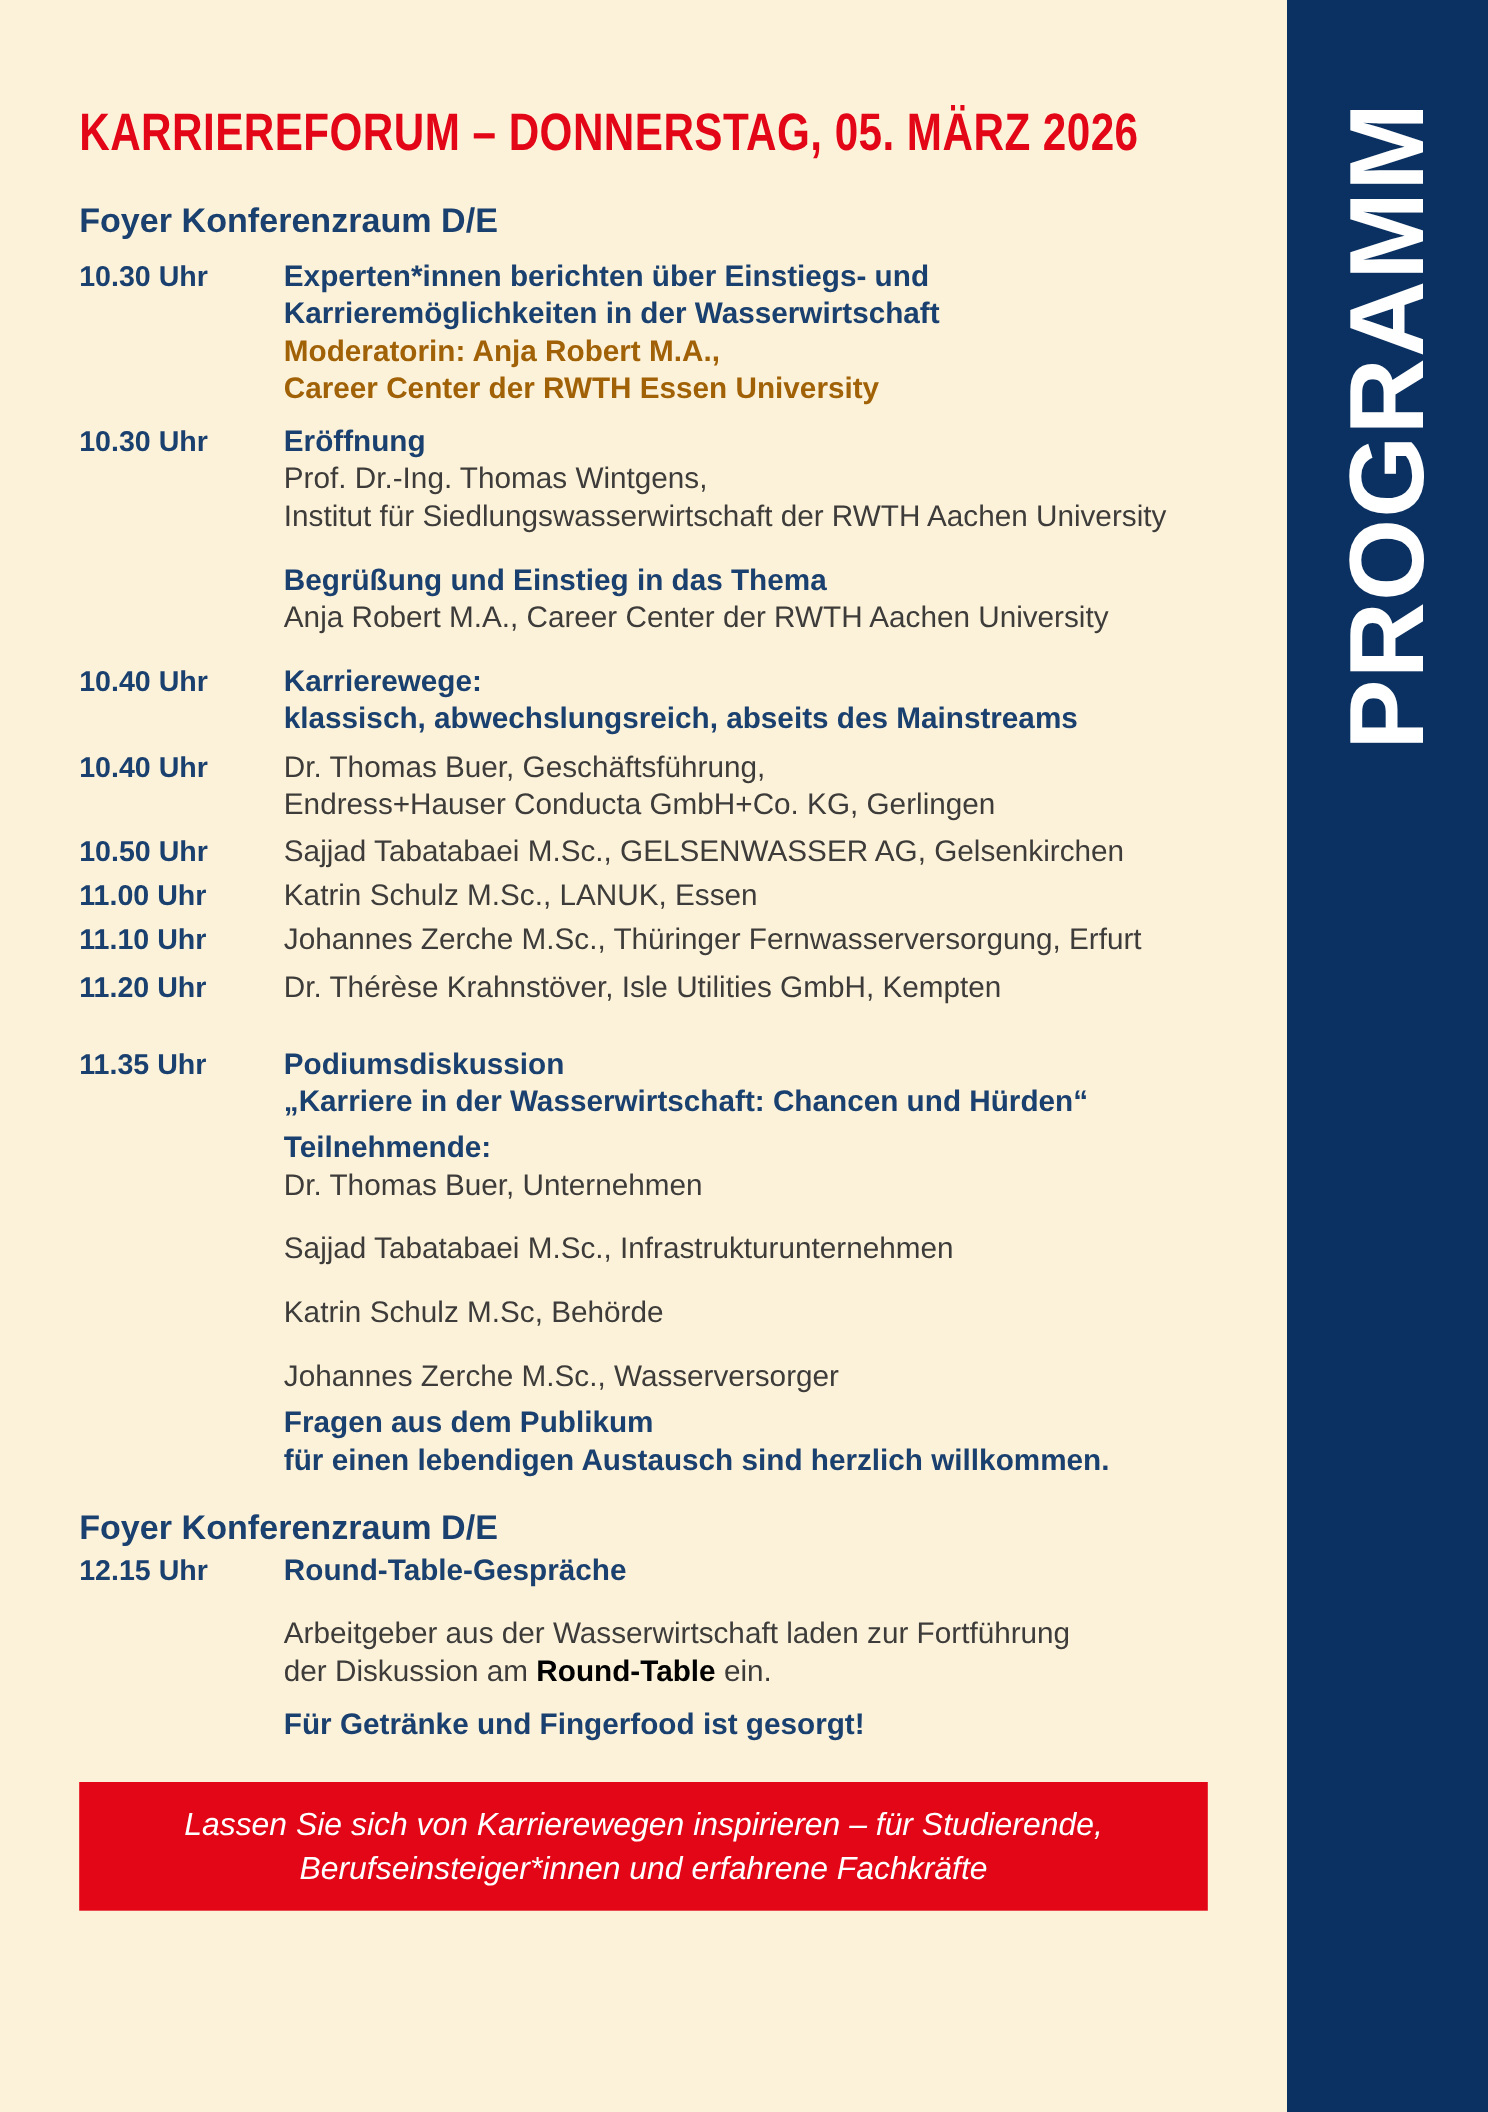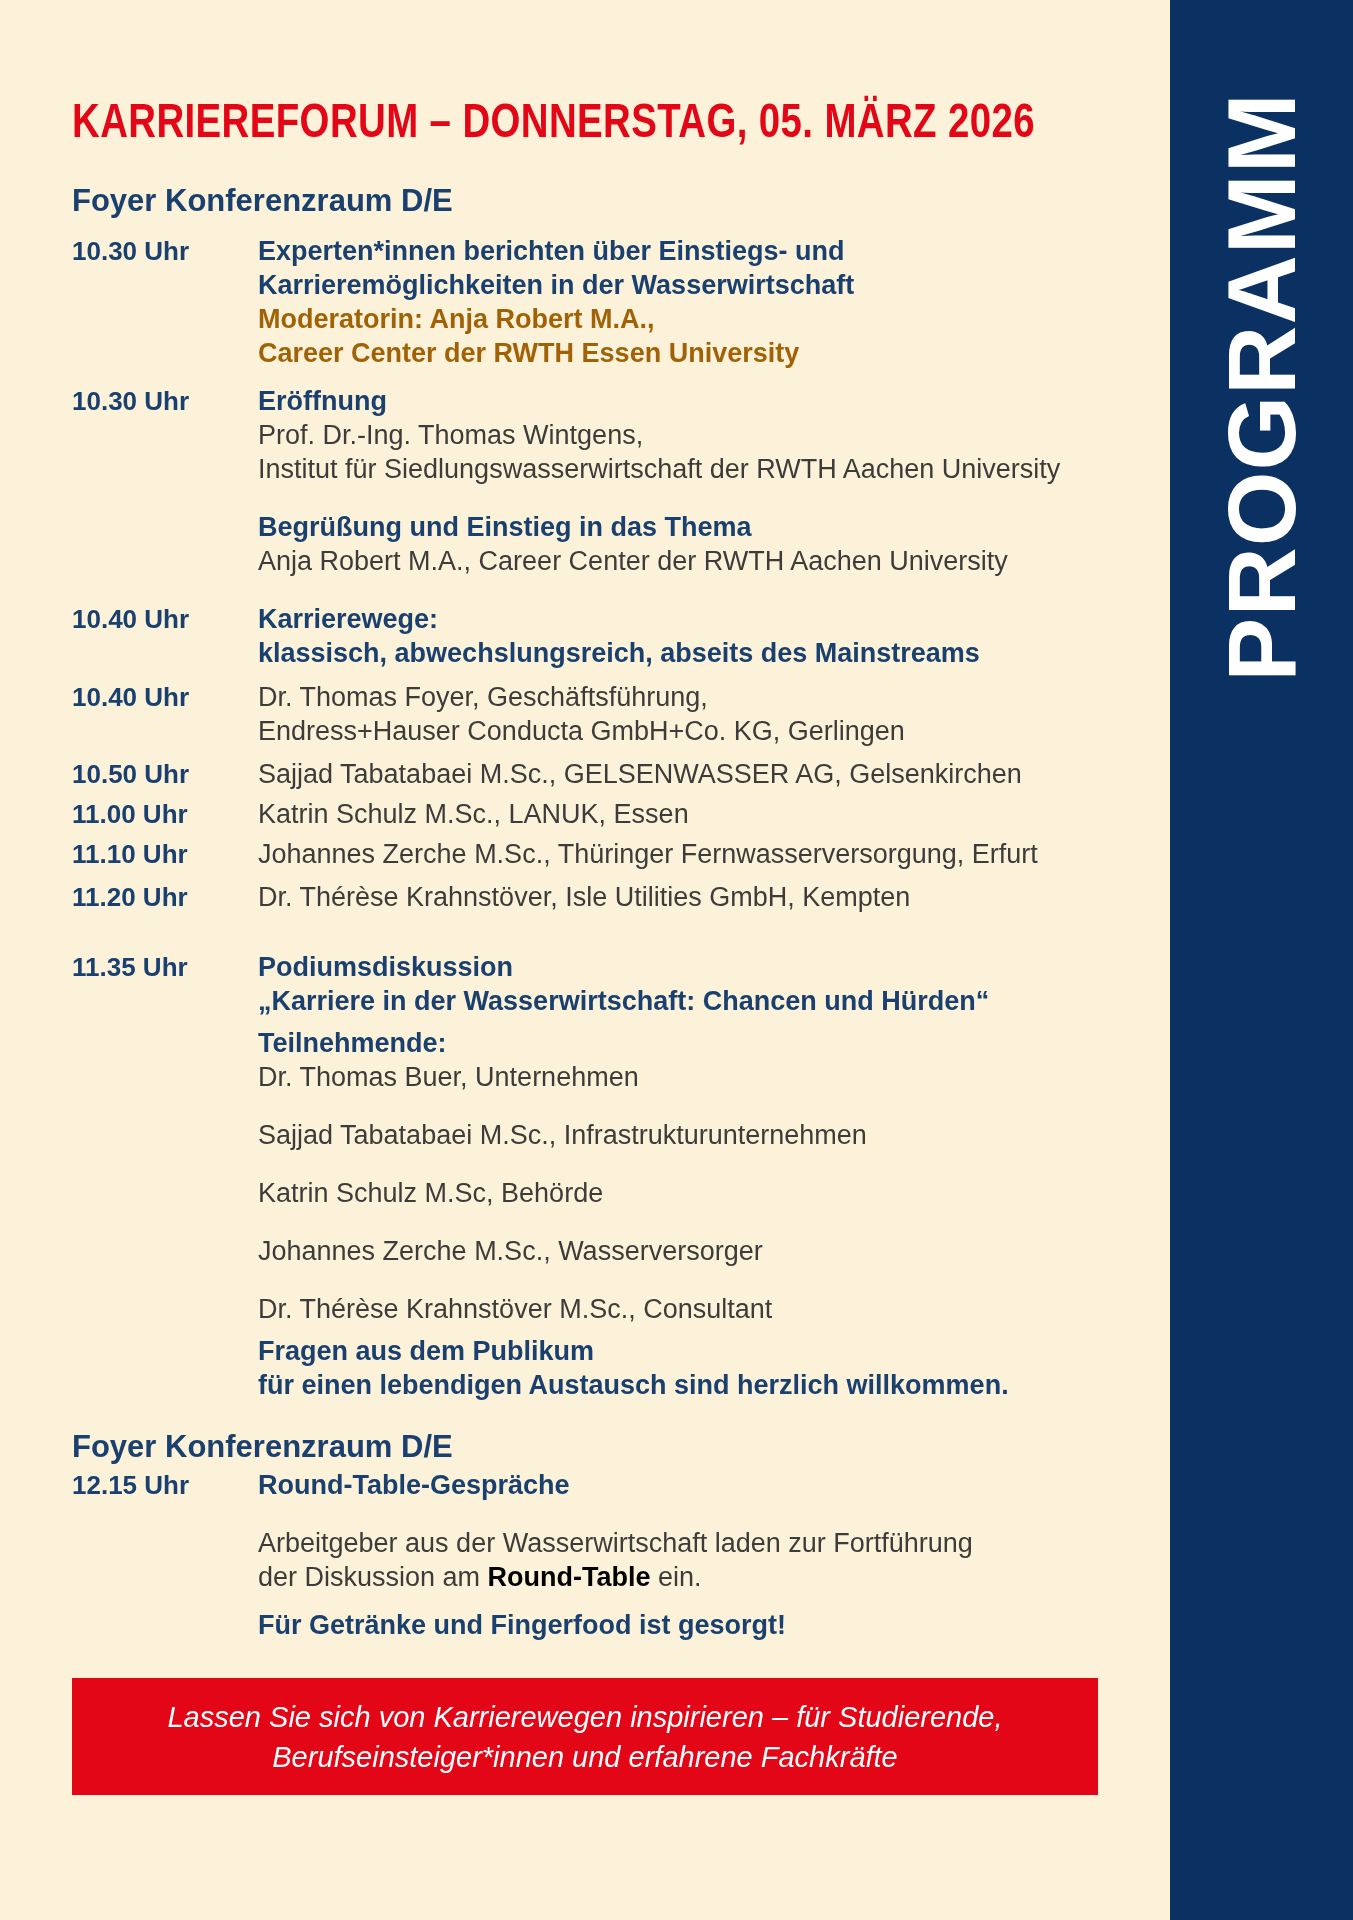--- a/index.html
+++ b/index.html
@@ -85,21 +85,21 @@
       <div class="row sp24">
         <div class="time">10.40 Uhr</div>
         <div class="lines">
           <div class="ln ln-h">Karrierewege:</div>
           <div class="ln ln-h">klassisch, abwechslungsreich, abseits des Mainstreams</div>
         </div>
       </div>
       <div class="row sp10">
         <div class="time">10.40 Uhr</div>
         <div class="lines">
-          <div class="ln ln-b">Dr. Thomas Foyer, Geschäftsführung,</div>
+          <div class="ln ln-b">Dr. Thomas Buer, Geschäftsführung,</div>
           <div class="ln ln-b">Endress+Hauser Conducta GmbH+Co. KG, Gerlingen</div>
         </div>
       </div>
       <div class="row sp9">
         <div class="time">10.50 Uhr</div>
         <div class="lines">
           <div class="ln ln-b">Sajjad Tabatabaei M.Sc., GELSENWASSER AG, Gelsenkirchen</div>
         </div>
       </div>
       <div class="row sp6">
@@ -123,21 +123,20 @@
       <div class="row sp36">
         <div class="time">11.35 Uhr</div>
         <div class="lines">
           <div class="ln ln-h">Podiumsdiskussion</div>
           <div class="ln ln-h">„Karriere in der Wasserwirtschaft: Chancen und Hürden“</div>
           <div class="ln ln-h lg8">Teilnehmende:</div>
           <div class="ln ln-b">Dr. Thomas Buer, Unternehmen</div>
           <div class="ln ln-b lg10">Sajjad Tabatabaei M.Sc., Infrastrukturunternehmen</div>
           <div class="ln ln-b lg10">Katrin Schulz M.Sc, Behörde</div>
           <div class="ln ln-b lg10">Johannes Zerche M.Sc., Wasserversorger</div>
-          <div class="ln ln-b lg10">Dr. Thérèse Krahnstöver M.Sc., Consultant</div>
           <div class="ln ln-h lg8">Fragen aus dem Publikum</div>
           <div class="ln ln-h">für einen lebendigen Austausch sind herzlich willkommen.</div>
         </div>
       </div>
       <div class="venue sp26">Foyer Konferenzraum D/E</div>
       <div class="row sp2">
         <div class="time">12.15 Uhr</div>
         <div class="lines">
           <div class="ln ln-h">Round-Table-Gespräche</div>
           <div class="ln ln-b lg10">Arbeitgeber aus der Wasserwirtschaft laden zur Fortführung</div>

